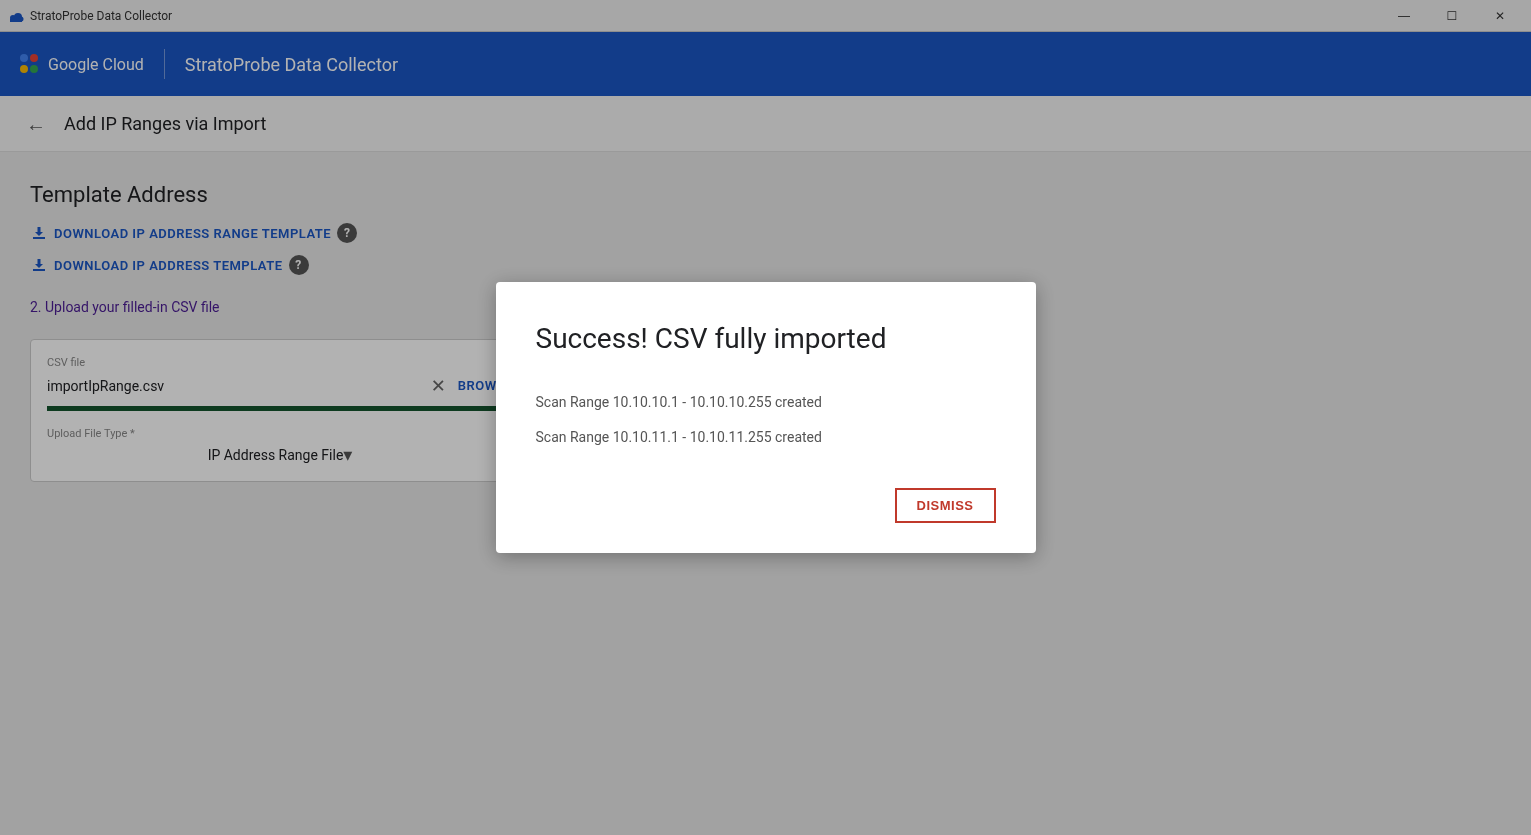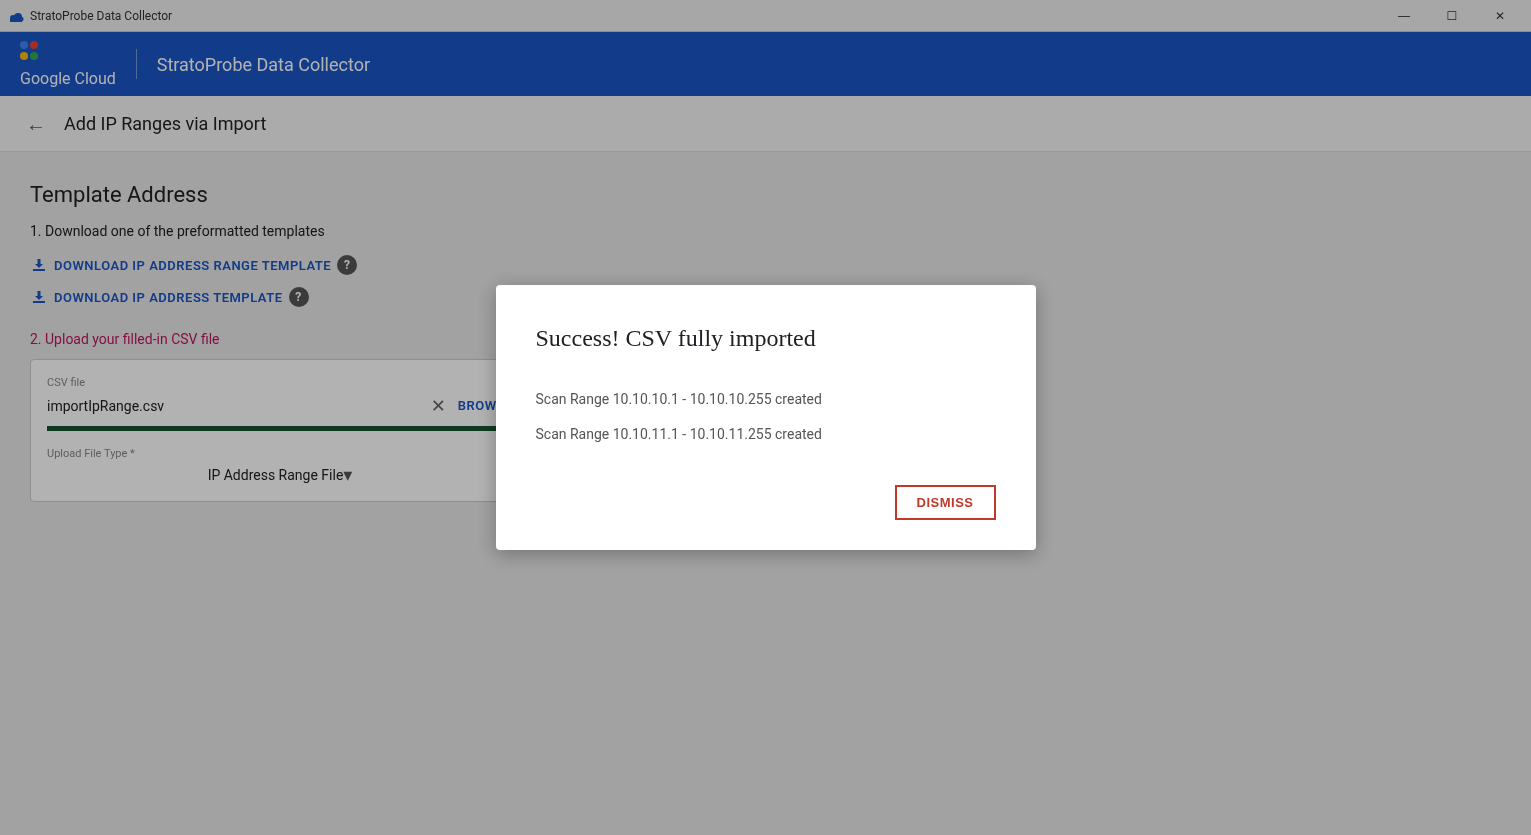--- a/index.html
+++ b/index.html
@@ -66,23 +66,22 @@
       height: 64px;
       background: #1a56c4;
       display: flex;
       align-items: center;
       padding: 0 20px;
       gap: 20px;
     }
 
     .google-cloud-logo {
       display: flex;
-      align-items: flex-start;
+      align-items: flex-end;
       gap: 8px;
-      flex-direction: column;
     }
 
     .gc-logo-dots {
       display: flex;
       flex-wrap: wrap;
       width: 20px;
       height: 20px;
       gap: 2px;
     }
 
@@ -190,23 +189,23 @@
       font-size: 12px;
       display: flex;
       align-items: center;
       justify-content: center;
       cursor: pointer;
       font-weight: bold;
     }
 
     .step2-label {
       font-size: 14px;
-      color: #be185d;
+      color: #4c1d95;
       margin-top: 24px;
-      margin-bottom: 12px;
+      margin-bottom: 24px;
     }
 
     
     .csv-file-container {
       background: #ffffff;
       border: 1px solid #ccc;
       border-radius: 4px;
       width: 500px;
       padding: 16px;
     }
@@ -293,25 +292,24 @@
     .dialog {
       background: white;
       border-radius: 4px;
       width: 540px;
       padding: 40px 40px 30px 40px;
       box-shadow: 0 4px 20px rgba(0,0,0,0.3);
       position: relative;
     }
 
     .dialog-title {
-      font-size: 24px;
+      font-size: 28px;
       font-weight: 400;
       color: #202124;
       margin-bottom: 36px;
-      font-family: Liberation Serif, serif;
     }
 
     .dialog-body {
       font-size: 14px;
       color: #555;
       line-height: 1.6;
       margin-bottom: 40px;
     }
 
     .dialog-body p {
@@ -370,21 +368,20 @@
   <span class="app-header-title">StratoProbe Data Collector</span>
 </div>
 
 <div class="page-header">
   <div class="back-btn">←</div>
   <span class="page-title">Add IP Ranges via Import</span>
 </div>
 
 <div class="main-content">
   <div class="section-title">Template Address</div>
-  <div class="step-label">1. Download one of the preformatted templates</div>
 
   <div class="download-link">
     <div class="download-icon">
       <svg width="18" height="18" viewBox="0 0 18 18" fill="#1a56c4">
         <path d="M9 12l-4-4h2.5V3h3v5H13L9 12z"></path>
         <rect x="3" y="13" width="12" height="2" rx="0"></rect>
       </svg>
     </div>
     <span>DOWNLOAD IP ADDRESS RANGE TEMPLATE</span>
     <div class="help-icon">?</div>

